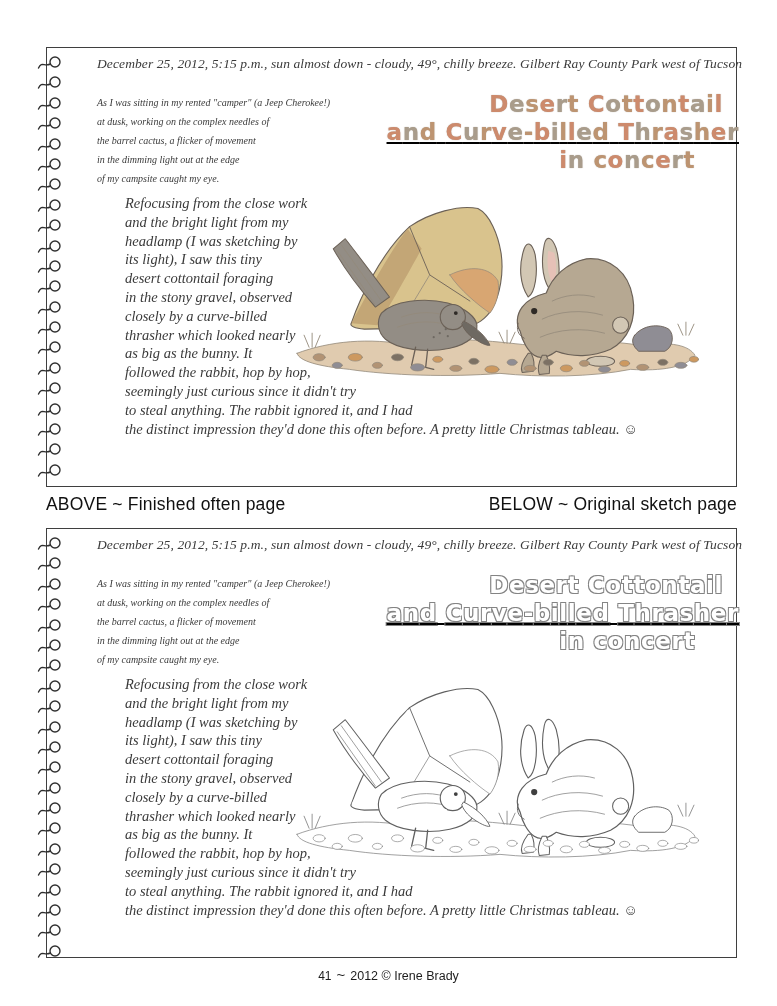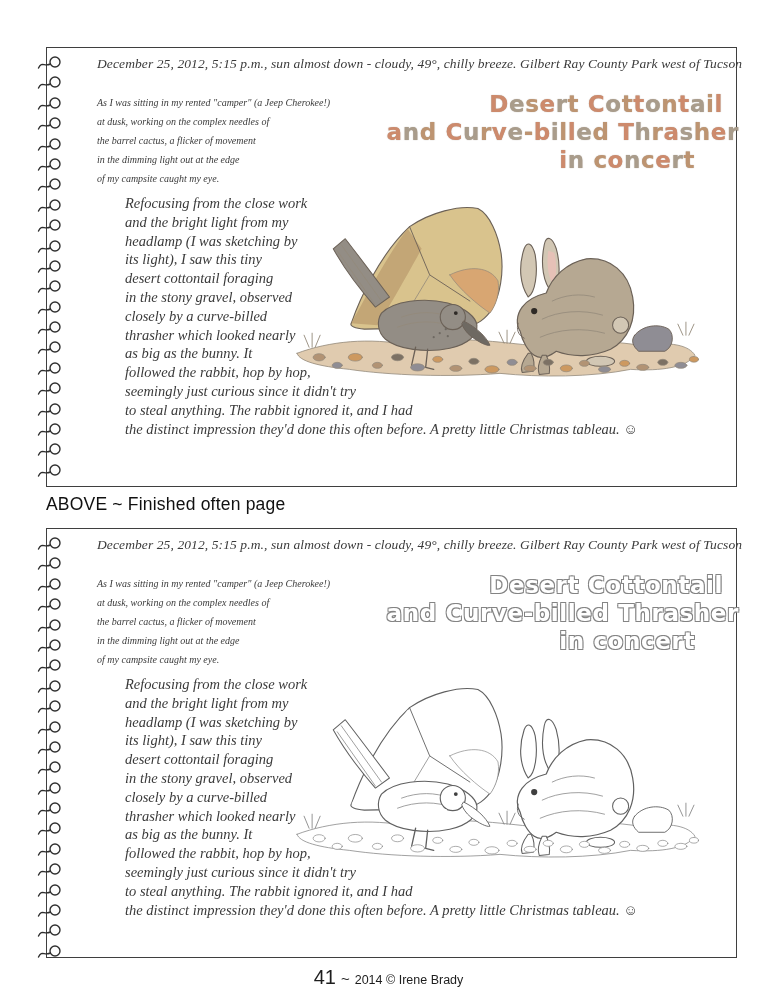--- a/index.html
+++ b/index.html
@@ -24,38 +24,38 @@
   .para1{position:absolute;left:50px;top:45px;font-size:10px;line-height:19px;}
   .para2{position:absolute;left:34px;top:146px;font-size:14.5px;line-height:18.8px;
          white-space:nowrap;margin-left:44px;}
 
   
   .title-block{position:absolute;left:338px;top:42px;width:354px;text-align:right;
                font-family:"DejaVu Sans",sans-serif;font-weight:bold;
                font-size:23px;line-height:28px;letter-spacing:.6px;}
   .title-line{white-space:nowrap;}
   .title-line.tl0{padding-right:16px;}
-  .title-line.tl1{padding-right:0px;}
+  .title-line.tl1{padding-right:0px;text-decoration:underline;}
   .title-line.tl2{padding-right:44px;}
   .title-line span{text-shadow:0 0 1px rgba(100,84,66,.55);}
   .title-line span.outline{color:#ffffff;
       text-shadow:-1px -1px 0 #848484,1px -1px 0 #848484,-1px 1px 0 #848484,1px 1px 0 #848484;}
 
   
   .illustration{position:absolute;left:242px;top:156px;width:412px;height:182px;}
   .illustration svg{width:100%;height:100%;display:block;}
 
   
   .caption-row{position:absolute;left:46px;top:494px;width:691px;display:flex;
                justify-content:space-between;font-size:17.5px;color:#101010;
                letter-spacing:.2px;}
 
   
   .footer{position:absolute;left:0;top:966px;width:777px;text-align:center;color:#1d1d1d;}
-  .footer .pgnum{font-size:20px;}
+  .footer .pgnum{font-size:12px;}
   .footer .sep{font-size:15px;padding:0 5px;}
   .footer .copy{font-size:12.5px;}
 </style>
 </head>
 <body>
 
 <div class="canvas">
 
   <svg width="0" height="0" style="position:absolute">
     <defs>
@@ -253,20 +253,21 @@
       </div>
     <div class="illustration">
       <svg viewBox="0 0 410 180">
           <use href="#illo"></use>
         </svg>
     </div>
   </div>
 
   <div class="caption-row">
     <span>ABOVE ~ Finished often page</span>
+    <span>BELOW ~ Original sketch page</span>
   </div>
 
   <div class="page sketch" style="--line: #606060; --line-soft: #8a8a8a; --soil: #ffffff; --rock: #ffffff; --rock-shade: #ffffff; --rock-warm: #ffffff; --bird: #ffffff; --bird-dark: #ffffff; --rabbit: #ffffff; --rabbit-light: #ffffff; --ear-pink: #ffffff; --pebble1: #ffffff; --pebble2: #ffffff; --pebble3: #ffffff; --pebble4: #ffffff; --eye: #3f3f3f;">
     <div class="binding">
         <svg width="27" height="16" viewBox="0 0 27 16">
           <circle cx="18" cy="8" r="5" fill="#fdfdfd" stroke="#2f2f2f" stroke-width="1.4"></circle>
           <path d="M13.5,10 C7,13 5,7 1.5,14" fill="none" stroke="#2f2f2f" stroke-width="1.4" stroke-linecap="round"></path>
         </svg>
         <svg width="27" height="16" viewBox="0 0 27 16">
           <circle cx="18" cy="8" r="5" fill="#fdfdfd" stroke="#2f2f2f" stroke-width="1.4"></circle>
@@ -378,16 +379,16 @@
         <div>the distinct impression they'd done this often before. A pretty little Christmas tableau. ☺</div>
       </div>
     <div class="illustration">
       <svg viewBox="0 0 410 180">
           <use href="#illo"></use>
         </svg>
     </div>
   </div>
 
   <div class="footer">
-    <span class="pgnum">41</span><span class="sep">~</span><span class="copy">2014 © Irene Brady</span>
+    <span class="pgnum">41</span><span class="sep">~</span><span class="copy">2012 © Irene Brady</span>
   </div>
 
 </div>
 
 </body></html>

